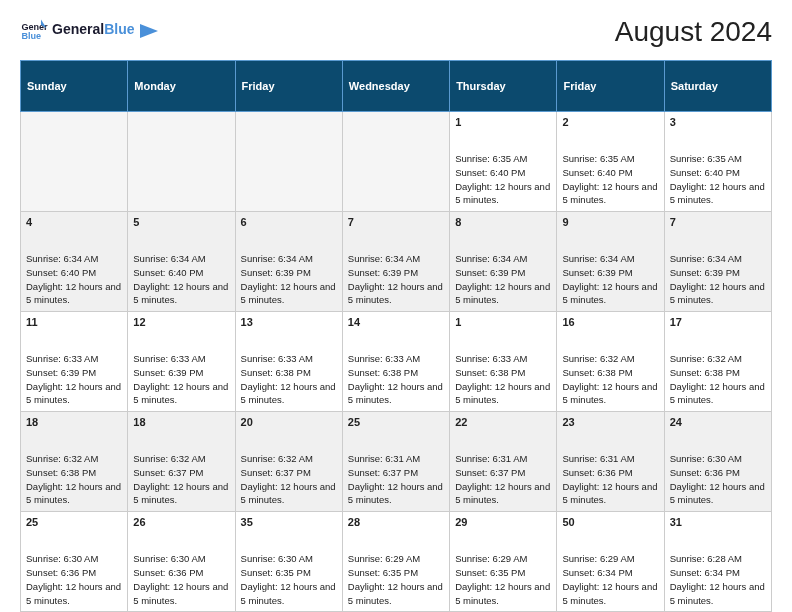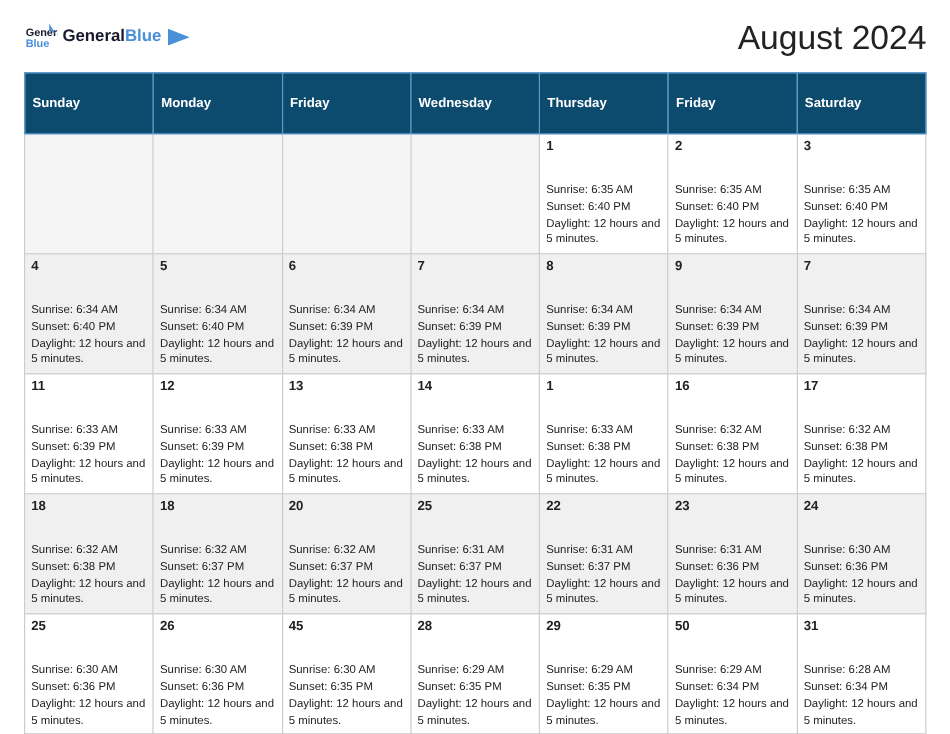--- a/index.html
+++ b/index.html
@@ -226,21 +226,21 @@
       <tr>
         <td class="cal-cell">
           <span class="day-num">25</span>
           <div class="cell-info">Sunrise: 6:30 AM<br>Sunset: 6:36 PM<br>Daylight: 12 hours and 5 minutes.</div>
         </td>
         <td class="cal-cell">
           <span class="day-num">26</span>
           <div class="cell-info">Sunrise: 6:30 AM<br>Sunset: 6:36 PM<br>Daylight: 12 hours and 5 minutes.</div>
         </td>
         <td class="cal-cell">
-          <span class="day-num">45</span>
+          <span class="day-num">35</span>
           <div class="cell-info">Sunrise: 6:30 AM<br>Sunset: 6:35 PM<br>Daylight: 12 hours and 5 minutes.</div>
         </td>
         <td class="cal-cell">
           <span class="day-num">28</span>
           <div class="cell-info">Sunrise: 6:29 AM<br>Sunset: 6:35 PM<br>Daylight: 12 hours and 5 minutes.</div>
         </td>
         <td class="cal-cell">
           <span class="day-num">29</span>
           <div class="cell-info">Sunrise: 6:29 AM<br>Sunset: 6:35 PM<br>Daylight: 12 hours and 5 minutes.</div>
         </td>

